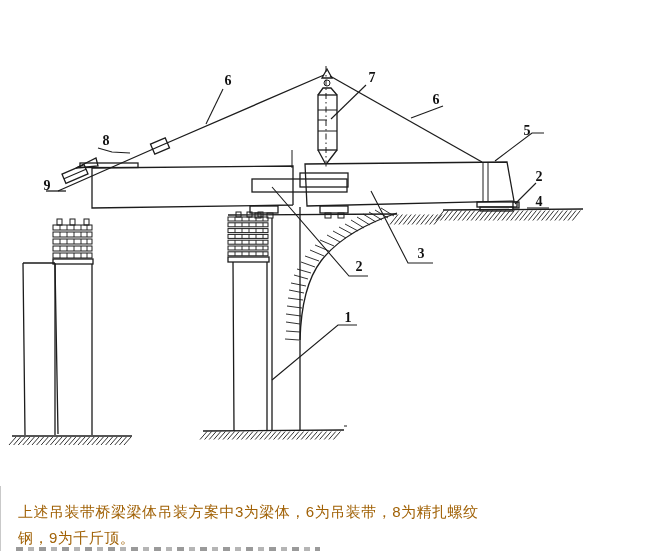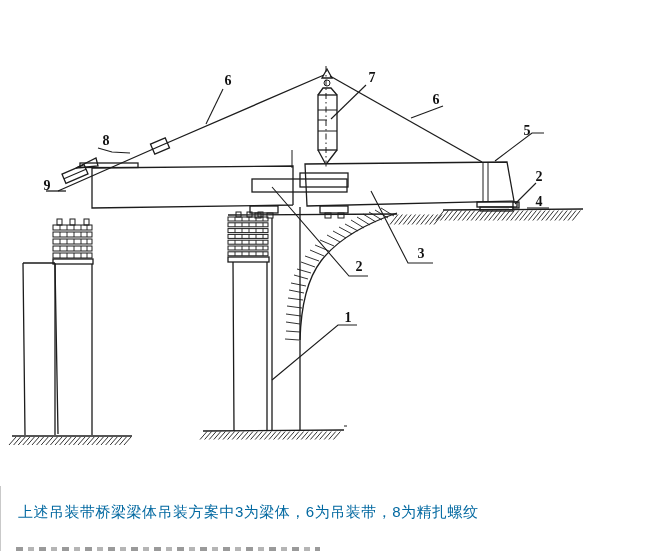--- a/index.html
+++ b/index.html
@@ -12,21 +12,21 @@
   .ln{stroke:#1c1c1c;stroke-width:1.3;fill:none;stroke-linecap:butt;}
   .thin{stroke:#1c1c1c;stroke-width:1;fill:none;}
   .leader{stroke:#1c1c1c;stroke-width:1.1;fill:none;}
   .hatch{stroke:#1c1c1c;stroke-width:0.9;}
   .callout-text{
     font-family:"Liberation Serif", serif;
     font-size:14px;font-weight:bold;fill:#111;
   }
   #caption{
     position:absolute;left:18px;top:499px;width:620px;
-    color:#0369a1;font-size:15px;line-height:26px;
+    color:#a16207;font-size:15px;line-height:26px;
     letter-spacing:0.5px;
   }
   #left-border-artifact{
     position:absolute;left:0;top:486px;width:1px;height:65px;background:#c9c9c9;
   }
   #cutoff-text-artifact{
     position:absolute;left:16px;top:547px;width:304px;height:4px;
     background:repeating-linear-gradient(90deg,#9a9a9a 0 7px,#ffffff 7px 12px,#b5b5b5 12px 18px,#ffffff 18px 23px);
   }
 </style>
@@ -339,16 +339,17 @@
     <text class="callout-text" x="539" y="181" text-anchor="middle">2</text>
     <text class="callout-text" x="539" y="206" text-anchor="middle">4</text>
     <text class="callout-text" x="359" y="271" text-anchor="middle">2</text>
     <text class="callout-text" x="421" y="258" text-anchor="middle">3</text>
     <text class="callout-text" x="348" y="322" text-anchor="middle">1</text>
   </g>
 </svg>
 
 <div id="caption">
   <div>上述吊装带桥梁梁体吊装方案中3为梁体，6为吊装带，8为精扎螺纹</div>
+  <div>钢，9为千斤顶。</div>
 </div>
 
 <div id="left-border-artifact"></div>
 <div id="cutoff-text-artifact"></div>
 
 </body></html>

